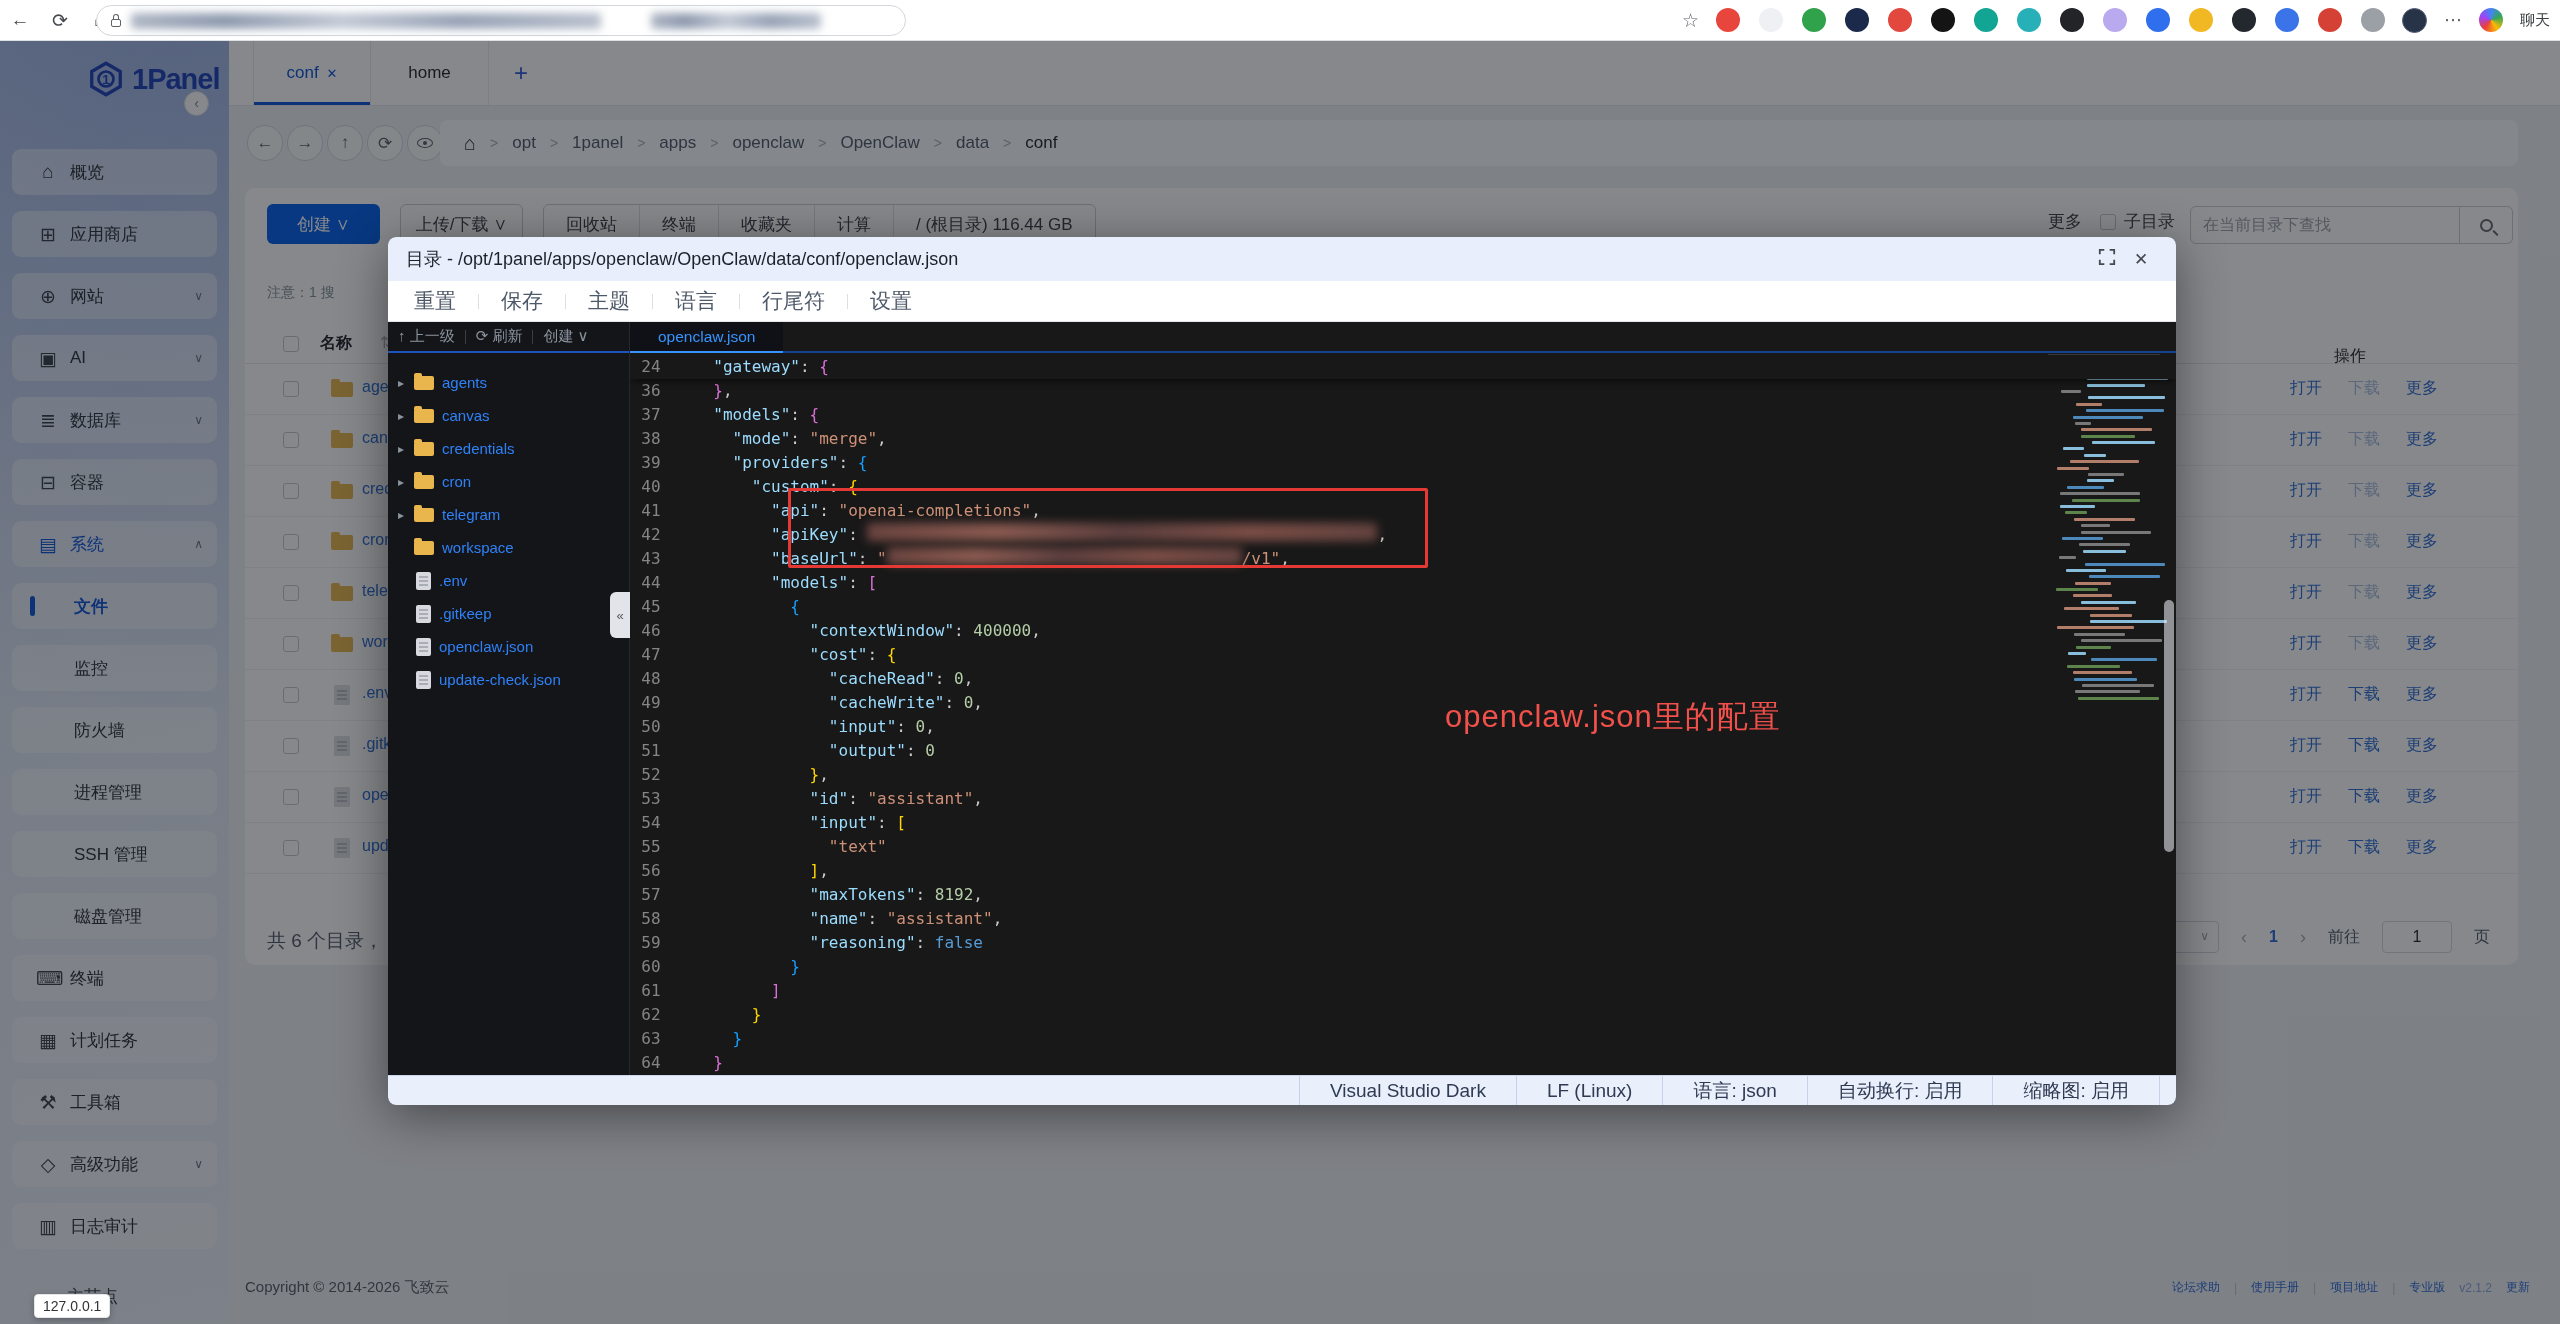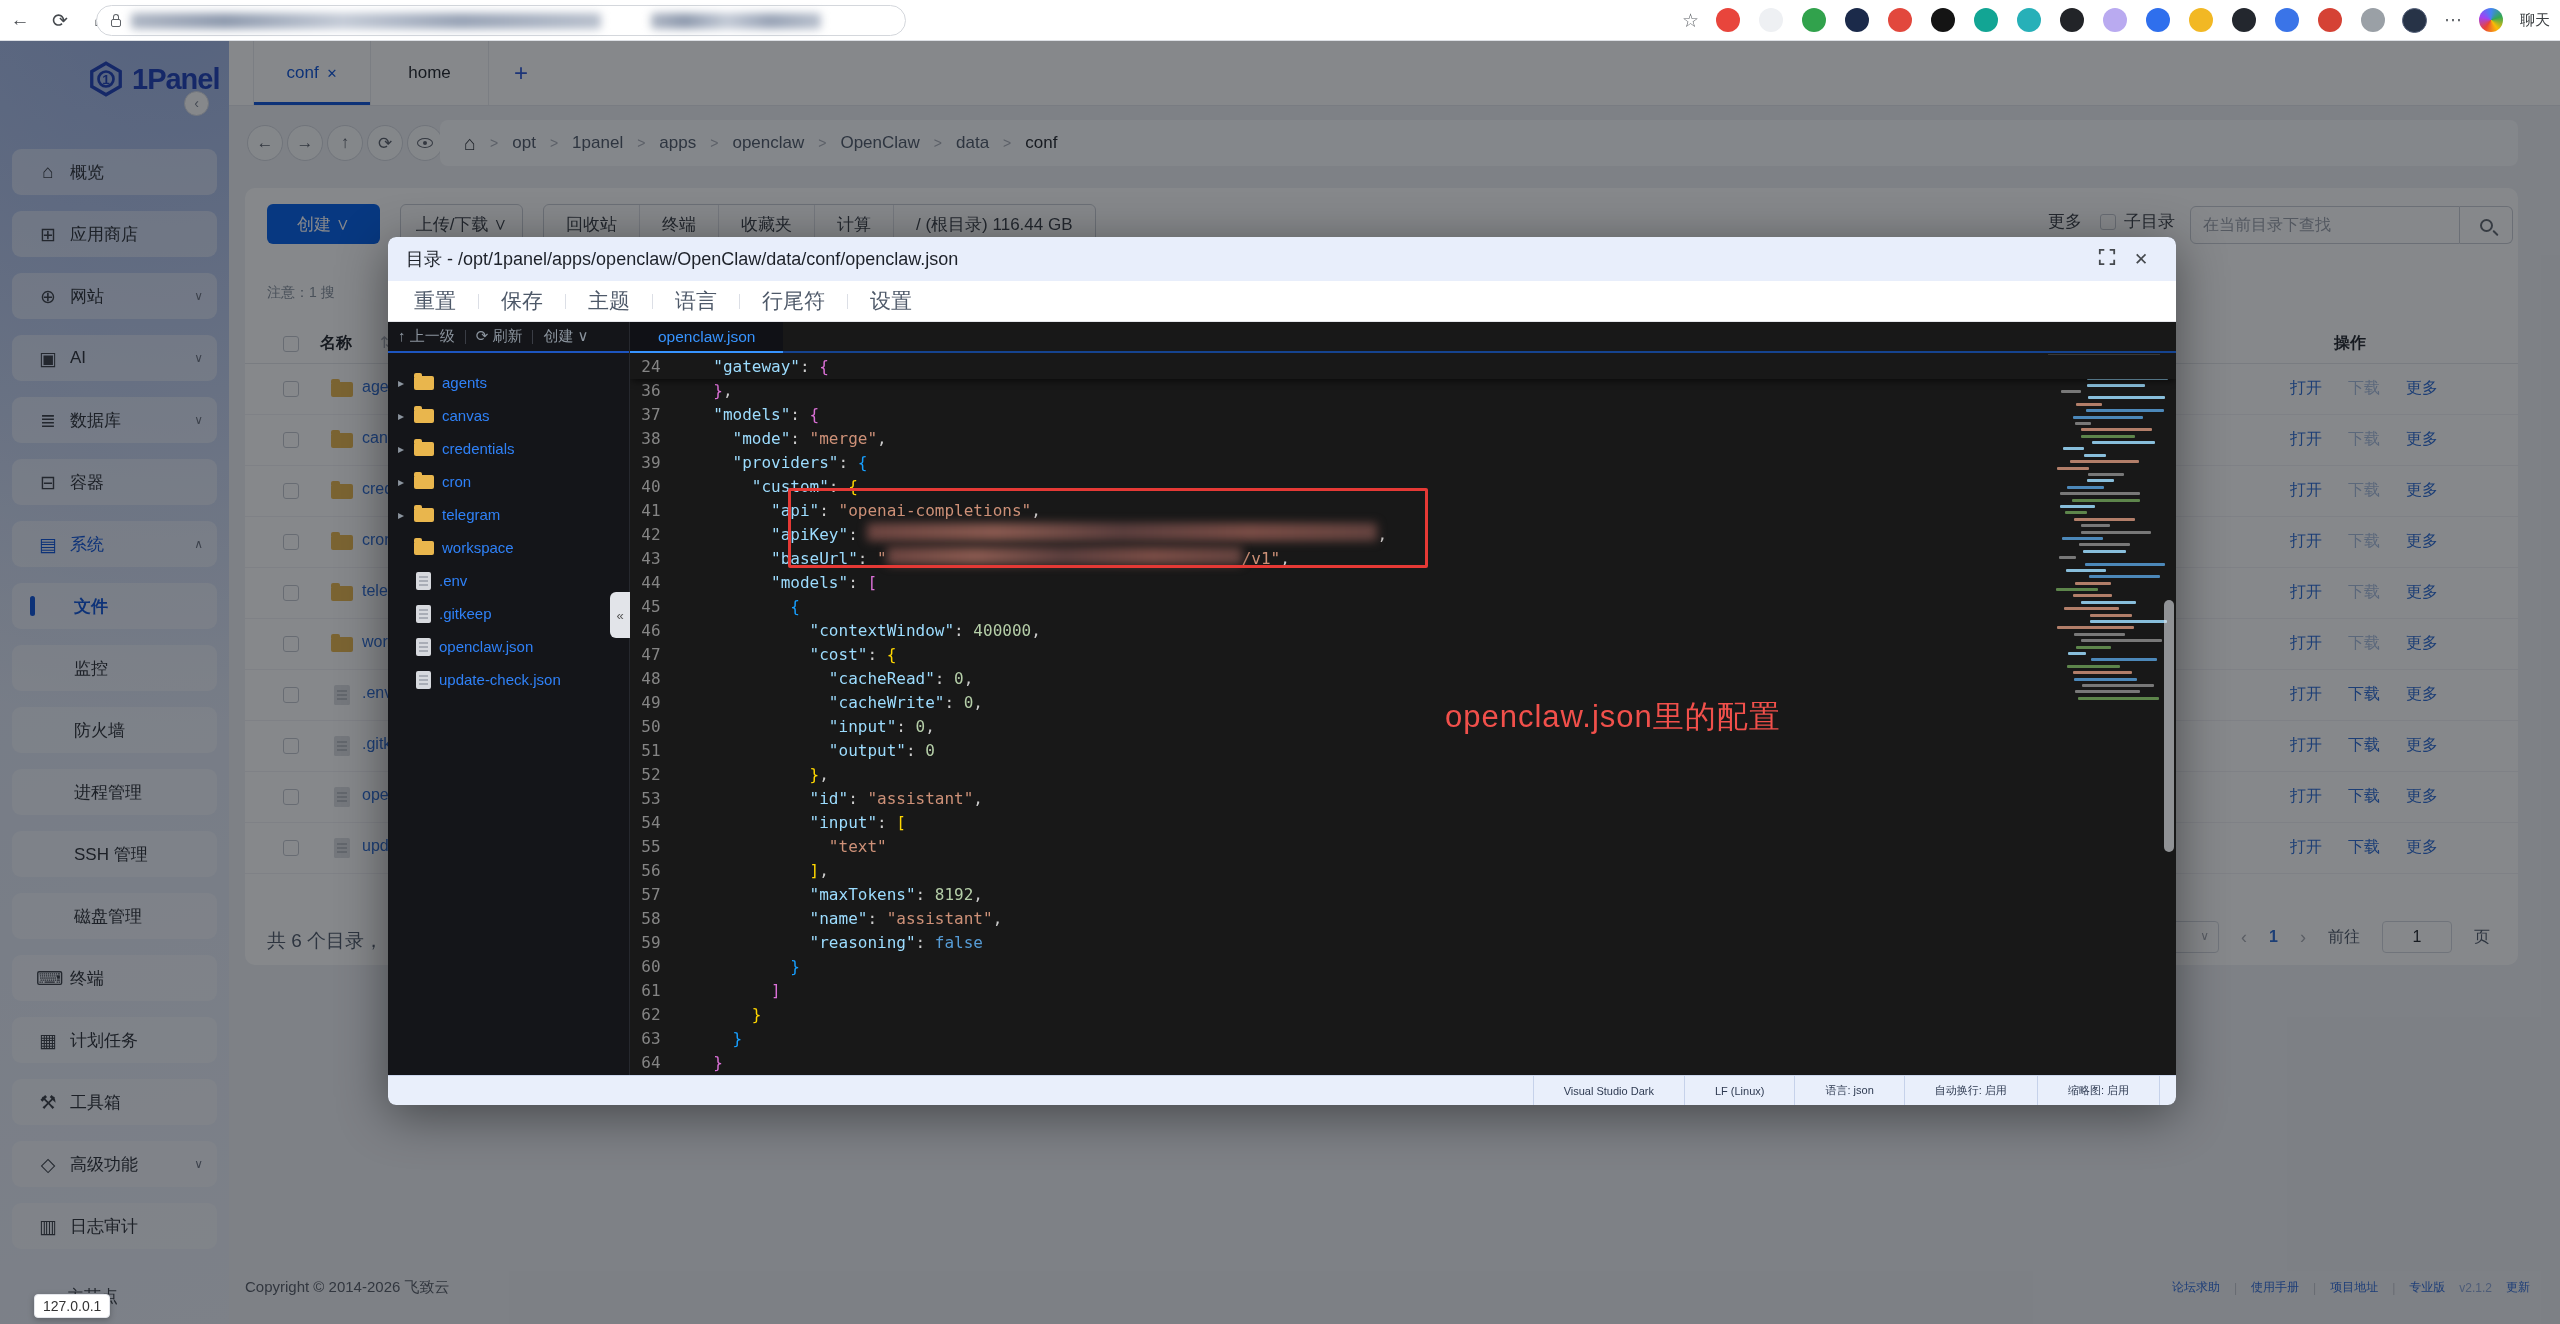--- a/index.html
+++ b/index.html
@@ -176,21 +176,21 @@
   .ann-label { position:absolute; left:815px; top:374px; font-size:31px; color:#f1504b; z-index:6; letter-spacing:1px;text-align:center; }
   .arrow-svg { position:absolute; inset:0; z-index:5; pointer-events:none; }
   .minimap { position:absolute; right:16px; top:36px; width:112px; z-index:2; }
   .mm-slider { position:absolute; left:0; top:-4px; width:100%; height:11px; background:rgba(255,255,255,.14); }
   .mm-bar { height:3px; margin-bottom:3.4px; border-radius:1px; opacity:.85; }
   .escroll { position:absolute; right:2px; top:278px; width:10px; height:252px; background:rgba(225,228,234,.6);
              border-radius:5px; z-index:4; }
 
   .mstatus { height:30px; background:#e9effb; border-top:1px solid #ccd7ee; display:flex; justify-content:flex-end;
              align-items:center; padding-right:16px; }
-  .mstatus .seg2 { padding:0 30px; font-size:11px; color:#2f3b52; border-left:1px solid #c6d2ea; height:100%;
+  .mstatus .seg2 { padding:0 30px; font-size:19px; color:#2f3b52; border-left:1px solid #c6d2ea; height:100%;
                    display:flex; align-items:center; }
   .mstatus .seg2:last-child { border-right:1px solid #c6d2ea; }
 </style>
 </head>
 <body>
 
 <div class="browser">
   <div class="b-ic" style="left:6px">←</div>
   <div class="b-ic" style="left:46px">⟳</div>
   <div class="b-ic" style="left:86px">⌂</div>
@@ -371,21 +371,21 @@
   <div class="search-box">在当前目录下查找</div>
   <div class="search-btn">
       <span class="mag"></span>
     </div>
   <div class="note">注意：1 搜</div>
 
   <div class="thead">
     <span class="cb" style="position:absolute; left:38px; top:12px"></span>
     <span style="position:absolute; left:75px; top:9px; font-weight:bold">名称</span>
     <span style="position:absolute; left:135px; top:9px; color:#a9aeb8">⇅</span>
-    <span style="position:absolute; right:152px; top:9px; font-weight:bold">操作</span>
+    <span style="position:absolute; right:152px; top:22px; font-weight:normal">操作</span>
   </div>
   <div class="trows" id="trows">
       <div class="trow">
         <span class="cb row-cb"></span>
         <span class="fold-ic"></span>
         <span class="row-name">agents</span>
         <span class="acts">
           <span>打开</span>
           <span class="dis">下载</span>
           <span>更多</span>

